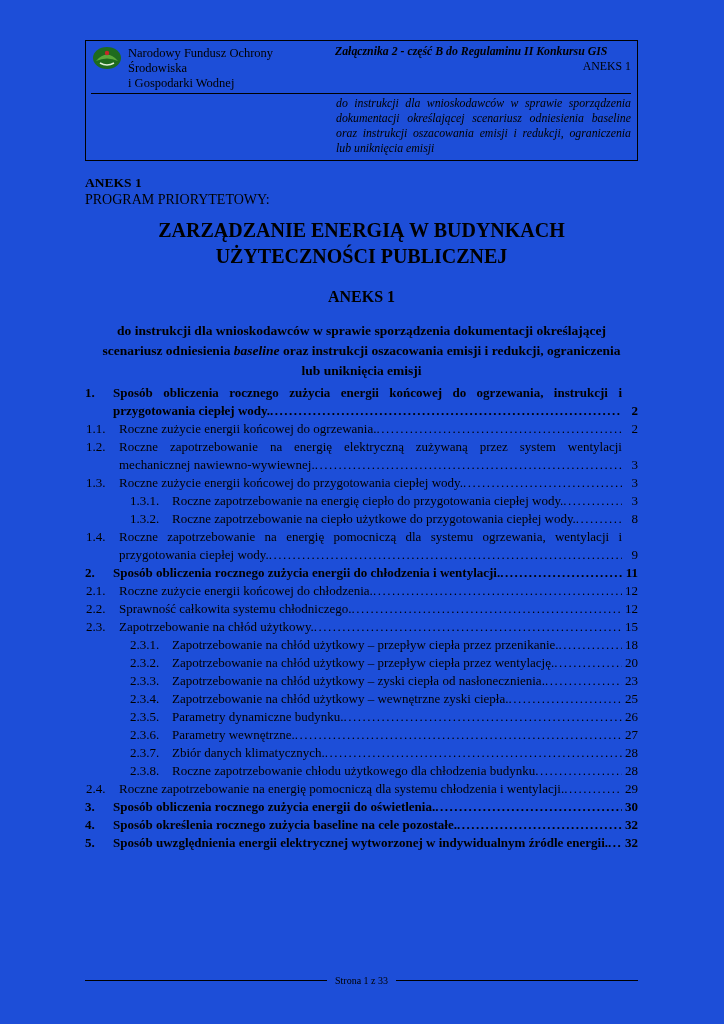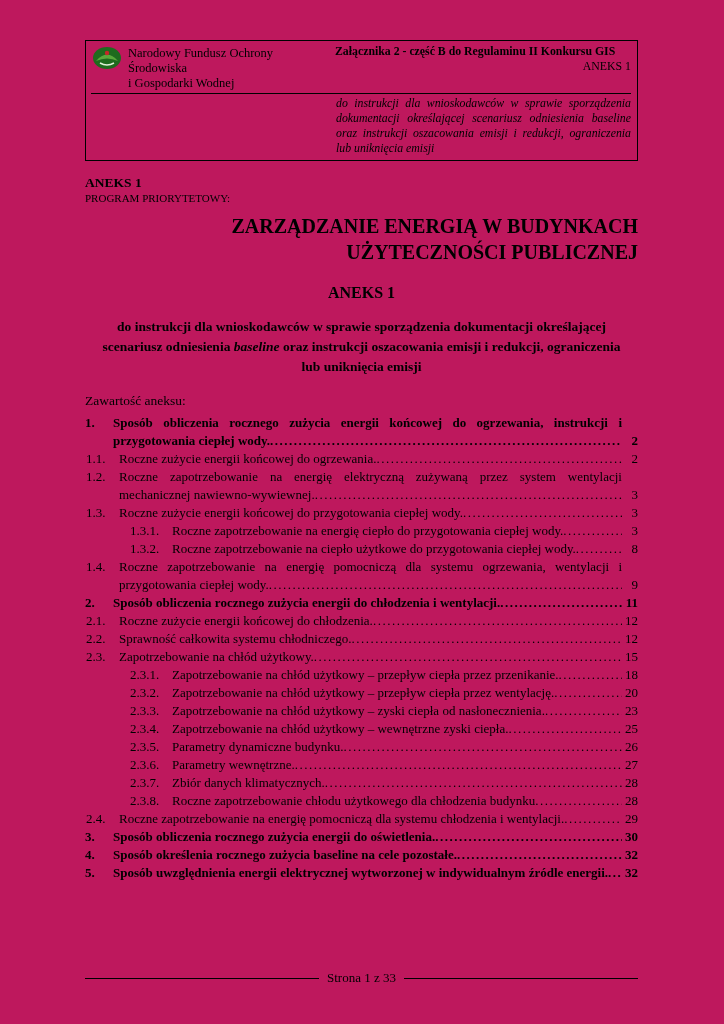--- a/index.html
+++ b/index.html
@@ -2,21 +2,21 @@
 <html lang="pl"><head>
 <meta charset="utf-8">
 <style>
   * { margin: 0; padding: 0; box-sizing: border-box; }
   html, body { background: #888; }
   .page {
     position: relative;
     width: 724px;
     height: 1024px;
     margin: 0 auto;
-    background: #be185d;
+    background: #1d4ed8;
     color: #000;
     font-family: "Liberation Serif", "DejaVu Serif", serif;
     padding: 40px 86px 0 85px;
     overflow: hidden;
   }
 
   
   .header-box {
     border: 1px solid #000;
     padding: 3px 6px 4px 5px;
@@ -37,43 +37,44 @@
   }
   .org {
     flex: 1 1 auto;
     font-size: 12.5px;
     line-height: 1.2;
     padding-top: 2px;
   }
   .header-right { flex: none; width: 296px; }
   .doc-ref {
     font-weight: bold;
+    font-style: italic;
     font-size: 11.8px;
     line-height: 1.25;
   }
   .annex-right {
     text-align: right;
     font-size: 11.8px;
     line-height: 1.3;
   }
   .header-note {
     margin-left: 245px;
     padding-top: 2px;
     font-style: italic;
     font-size: 11.8px;
     line-height: 1.27;
     text-align: justify;
   }
 
   
   .annex-heading { margin-top: 13px; font-size: 13.5px; font-weight: bold; line-height: 1.3; }
-  .program-heading { font-size: 11px; line-height: 1.3; }
+  .program-heading { font-size: 14px; line-height: 1.3; }
   .main-title {
     margin-top: 7px;
-    text-align: right;
+    text-align: center;
     font-size: 20px;
     font-weight: bold;
     line-height: 1.3;
   }
   .main-title .title-line { display: block; }
   .subtitle {
     margin-top: 19px;
     text-align: center;
     font-size: 16px;
     font-weight: bold;
@@ -125,21 +126,21 @@
   }
 
   
   .footer {
     position: absolute;
     left: 85px;
     right: 86px;
     bottom: 38px;
     display: flex;
     align-items: center;
-    font-size: 13px;
+    font-size: 10px;
   }
   .footer .rule { flex: 1 1 auto; border-top: 1px solid #000; }
   .footer .label { flex: none; padding: 0 8px; white-space: nowrap; }
 </style>
 </head>
 <body>
 
 <div class="page">
 
   <div class="header-box">
@@ -169,21 +170,20 @@
 
   <h1 class="main-title">
     <span class="title-line">ZARZĄDZANIE ENERGIĄ W BUDYNKACH</span>
     <span class="title-line">UŻYTECZNOŚCI PUBLICZNEJ</span>
   </h1>
 
   <div class="subtitle">ANEKS 1</div>
 
   <p class="subnote"><span>do instrukcji dla wnioskodawców w sprawie sporządzenia dokumentacji określającej scenariusz odniesienia </span><em>baseline</em><span> oraz instrukcji oszacowania emisji i redukcji, ograniczenia lub uniknięcia emisji</span></p>
 
-  <div class="toc-heading">Zawartość aneksu:</div>
 
   <div class="toc">
       <div class="toc-entry lvl1 bold">
     <span class="toc-num">1.</span>
     <span class="toc-body"><span class="toc-text">Sposób obliczenia rocznego zużycia energii końcowej do ogrzewania, instrukcji i przygotowania ciepłej wody.</span></span>
     <span class="toc-page">2</span>
   </div>
       <div class="toc-entry lvl2">
     <span class="toc-num">1.1.</span>
     <span class="toc-body"><span class="toc-text">Roczne zużycie energii końcowej do ogrzewania.</span></span>

